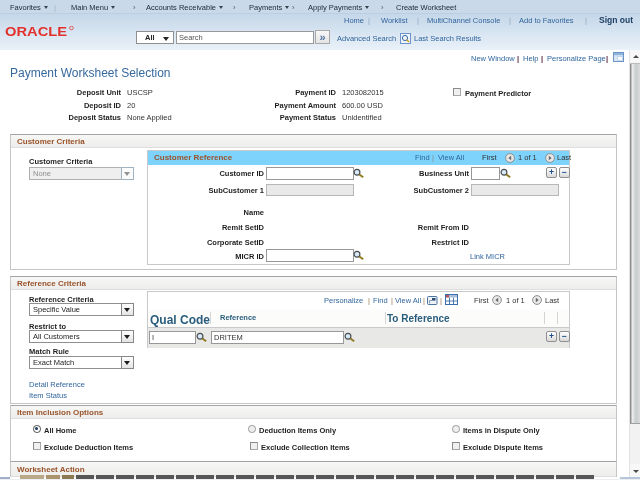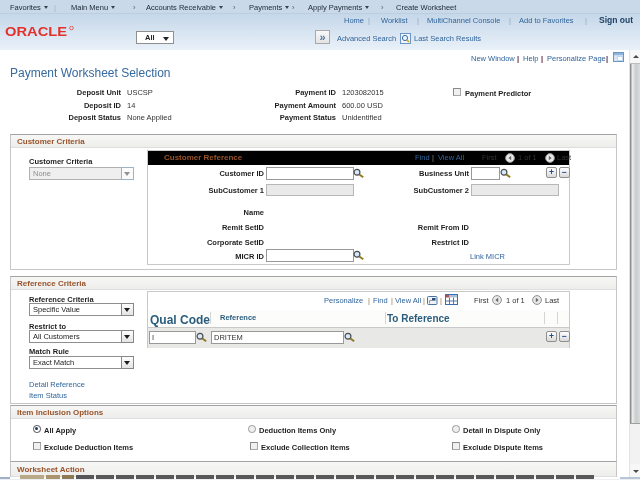--- a/index.html
+++ b/index.html
@@ -20,21 +20,21 @@
 .sel{position:absolute;background:#fff;border:1px solid #8f8f8f;font-size:7.5px;color:#222;line-height:11px;padding-left:3px;white-space:nowrap}
 .sbtn{position:absolute;right:-1px;top:-1px;bottom:-1px;width:13px;background:linear-gradient(#fefefe,#e4e4e4);border:1px solid #878787}
 .sbtn:after{content:"";position:absolute;left:2px;top:4px;width:0;height:0;border-left:3.5px solid transparent;border-right:3.5px solid transparent;border-top:4.5px solid #1c1c1c}
 .sel.dis{background:#efefef;color:#8e8e8e;border-color:#b0b0b0}
 .sel.dis .sbtn{background:#fbfbfb;border-color:#9fb3c2}
 .sel.dis .sbtn:after{border-top-color:#929292}
 
 .sec{position:absolute;left:10px;width:607px;border:1px solid #c6c6c6;border-top:1px solid #a3a3a3;background:#fff}
 .sechead{height:13px;background:linear-gradient(#f7f7f6,#ededec);border-bottom:1px solid #dedede;color:#99532a;font-weight:bold;font-size:8px;line-height:13px;padding-left:6px}
 .gbox{position:absolute;border:1px solid #c9c9c9;background:#fff}
-.ghead{position:absolute;left:0;top:0;right:0;height:14px;background:#000000;color:#99532a;font-weight:bold;line-height:14px;padding-left:16px;font-size:8px}
+.ghead{position:absolute;left:0;top:0;right:0;height:14px;background:#7dd3fc;color:#99532a;font-weight:bold;line-height:14px;padding-left:6px;font-size:8px}
 .lab{position:absolute;font-weight:bold;color:#1e1e1e;white-space:nowrap}
 .val{position:absolute;color:#333;white-space:nowrap}
 .mag{position:absolute;width:13px;height:11px}
 .pm{position:absolute;width:11px;height:11px;border:1px solid #8f8f8f;border-radius:2px;background:linear-gradient(#ffffff,#d9d9d9);color:#1d4e8f;font-weight:bold;font-size:8.5px;text-align:center;line-height:9px}
 .circ{position:absolute;width:10px;height:10px}
 .radio{position:absolute;width:7.5px;height:7.5px;border:1px solid #9a9a9a;border-radius:50%;background:#eeeeee}
 .radio.on{border-color:#4f4f4f;background:#fdfdfd}
 .radio.on:after{content:"";position:absolute;left:1.2px;top:1.2px;width:3.1px;height:3.1px;border-radius:50%;background:#1e3a66}
 .cb{position:absolute;width:8px;height:8px;border:1px solid #a8a8a8;border-top-color:#8a8a8a;border-left-color:#8a8a8a;background:#f0f0f0}
 .dis2{background:#e9e9e9;border:1px solid #b7b7b7}
@@ -69,20 +69,21 @@
 <span class="sep" style="left:509px">|</span>
 <span class="lnk" style="left:519px">Add to Favorites</span>
 <span class="sep" style="left:585px">|</span>
 <span class="b" style="left:599px;color:#1d3f63;font-size:8.5px;top:-1px">Sign out</span>
 </div>
 <svg class="a" style="left:5px;top:12px" width="70" height="12">
       <text x="0" y="10" textLength="62" lengthAdjust="spacingAndGlyphs" font-family="Liberation Sans" font-size="12.5" font-weight="bold" fill="#e4302a">ORACLE</text>
       <circle cx="66.5" cy="28" r="1.8" fill="none" stroke="#e4302a" stroke-width="0.7" transform="translate(0,-26)"></circle>
     </svg>
 <div class="sel" style="left:136px;top:17px;width:38px;height:13px"><span class="b" style="margin-left:5px">All</span><i style="position:absolute;right:4px;top:4.5px;width:0;height:0;border-left:3px solid transparent;border-right:3px solid transparent;border-top:4px solid #222"></i></div>
+<div class="inp" style="left:176px;top:17px;width:138px;height:13px;color:#555;line-height:12px">Search</div>
 <div class="a" style="left:315px;top:16px;width:15px;height:14px;background:linear-gradient(#f8f8f8,#e4e4e4);border:1px solid #a9a9a9;color:#52749f;font-weight:bold;text-align:center;line-height:12px;font-size:11px;">»</div>
 <span class="lnk a" style="left:337px;top:20px">Advanced Search</span>
 <svg class="a" style="left:400px;top:19px" width="11" height="11">
       <rect x="0.5" y="0.5" width="10" height="10" fill="#eef4fb" stroke="#6b95c8"></rect>
       <circle cx="5" cy="5" r="2.6" fill="none" stroke="#3a6ea5" stroke-width="1"></circle>
       <line x1="6.7" y1="6.7" x2="9" y2="9" stroke="#c9a227" stroke-width="1.6"></line>
     </svg>
 <span class="lnk a" style="left:414px;top:20px">Last Search Results</span>
 </div>
 
@@ -98,21 +99,21 @@
     <rect x="0.5" y="0.5" width="10" height="9" fill="#d9e6f6" stroke="#6b95c5"></rect>
     <rect x="1" y="1" width="9" height="2.2" fill="#8fb4de"></rect>
     <rect x="4.8" y="4.6" width="4.4" height="3.6" fill="#fff" stroke="#9cbbdd" stroke-width="0.5"></rect>
   </svg>
 
 <div class="a" style="left:10px;top:66px;font-size:12px;color:#36699e">Payment Worksheet Selection</div>
 
 <div class="lab rt" style="left:41px;top:88px;width:80px">Deposit Unit</div>
 <div class="val" style="left:127px;top:88px">USCSP</div>
 <div class="lab rt" style="left:41px;top:101px;width:80px">Deposit ID</div>
-<div class="val" style="left:127px;top:101px">14</div>
+<div class="val" style="left:127px;top:101px">20</div>
 <div class="lab rt" style="left:41px;top:113px;width:80px">Deposit Status</div>
 <div class="val" style="left:127px;top:113px">None Applied</div>
 <div class="lab rt" style="left:246px;top:88px;width:90px">Payment ID</div>
 <div class="val" style="left:342px;top:88px">1203082015</div>
 <div class="lab rt" style="left:246px;top:101px;width:90px">Payment Amount</div>
 <div class="val" style="left:342px;top:101px">600.00 USD</div>
 <div class="lab rt" style="left:246px;top:113px;width:90px">Payment Status</div>
 <div class="val" style="left:342px;top:113px">Unidentified</div>
 <span class="cb" style="left:453px;top:88px"></span>
 <div class="lab" style="left:465px;top:89px">Payment Predictor</div>
@@ -241,25 +242,25 @@
     <circle cx="4" cy="4.2" r="2.9" fill="#d5e9fa" stroke="#4c4c4c" stroke-width="1.2"></circle>
     <line x1="6.3" y1="6.5" x2="10.2" y2="9.2" stroke="#8f7a1e" stroke-width="2"></line>
   </svg>
 <div class="pm" style="left:546px;top:331px">+</div>
 <div class="pm" style="left:559px;top:331px">−</div>
 
 <div class="sec" style="top:405px;height:64px">
 <div class="sechead">Item Inclusion Options</div>
 </div>
 <span class="radio on" style="left:33px;top:425px"></span>
-<div class="lab" style="left:44px;top:426px">All Apply</div>
+<div class="lab" style="left:44px;top:426px">All Home</div>
 <span class="radio" style="left:248px;top:425px"></span>
 <div class="lab" style="left:259px;top:426px">Deduction Items Only</div>
 <span class="radio" style="left:452px;top:425px"></span>
-<div class="lab" style="left:463px;top:426px">Detail in Dispute Only</div>
+<div class="lab" style="left:463px;top:426px">Items in Dispute Only</div>
 <span class="cb" style="left:33px;top:442px"></span>
 <div class="lab" style="left:44px;top:443px">Exclude Deduction Items</div>
 <span class="cb" style="left:250px;top:442px"></span>
 <div class="lab" style="left:261px;top:443px">Exclude Collection Items</div>
 <span class="cb" style="left:452px;top:442px"></span>
 <div class="lab" style="left:463px;top:443px">Exclude Dispute Items</div>
 
 <div class="sec" style="top:461px;height:16px;border-bottom:none">
 <div class="sechead" style="height:15px;line-height:15px">Worksheet Action</div>
 </div>

